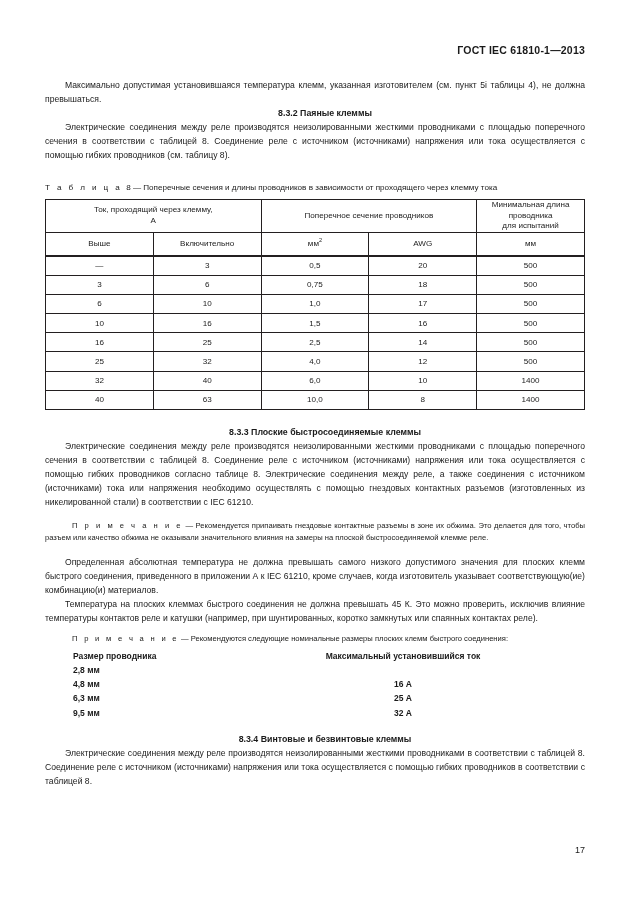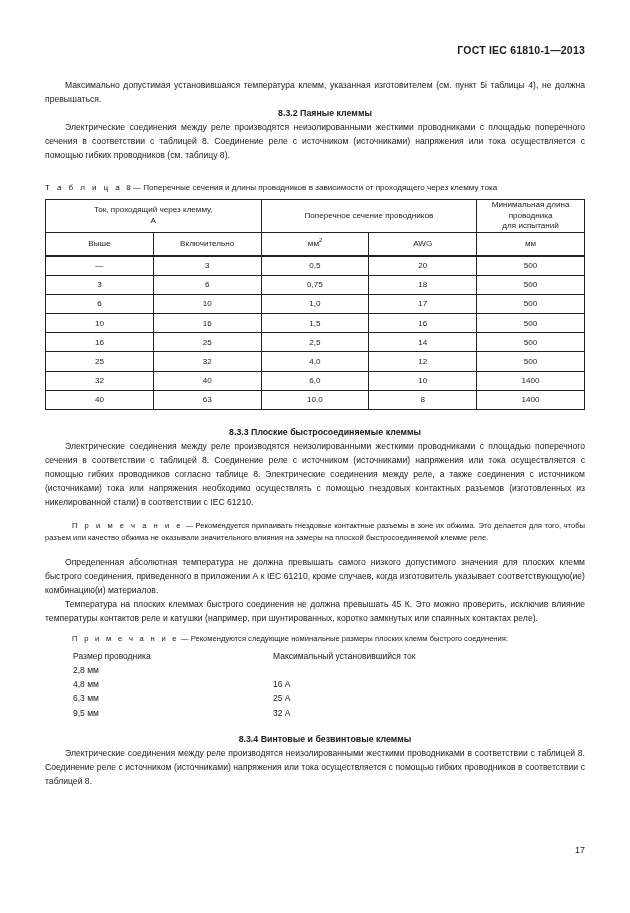--- a/index.html
+++ b/index.html
@@ -128,26 +128,27 @@
     vertical-align: super;
     line-height: 0;
   }
 
   
   .size-list {
     margin-top: 3px;
     margin-left: 28px;
     font-size: 8.5px;
     line-height: 14.2px;
+    font-weight: bold;
   }
   .size-list .row {
     display: flex;
   }
   .size-list .col-a { width: 200px; }
-  .size-list .col-b { width: 260px; }
+  .size-list .col-b { width: 260px; text-align: center; }
 
   
   .folio {
     position: absolute;
     right: 45px;
     bottom: 58px;
     font-size: 9px;
   }
 </style>
 </head>

